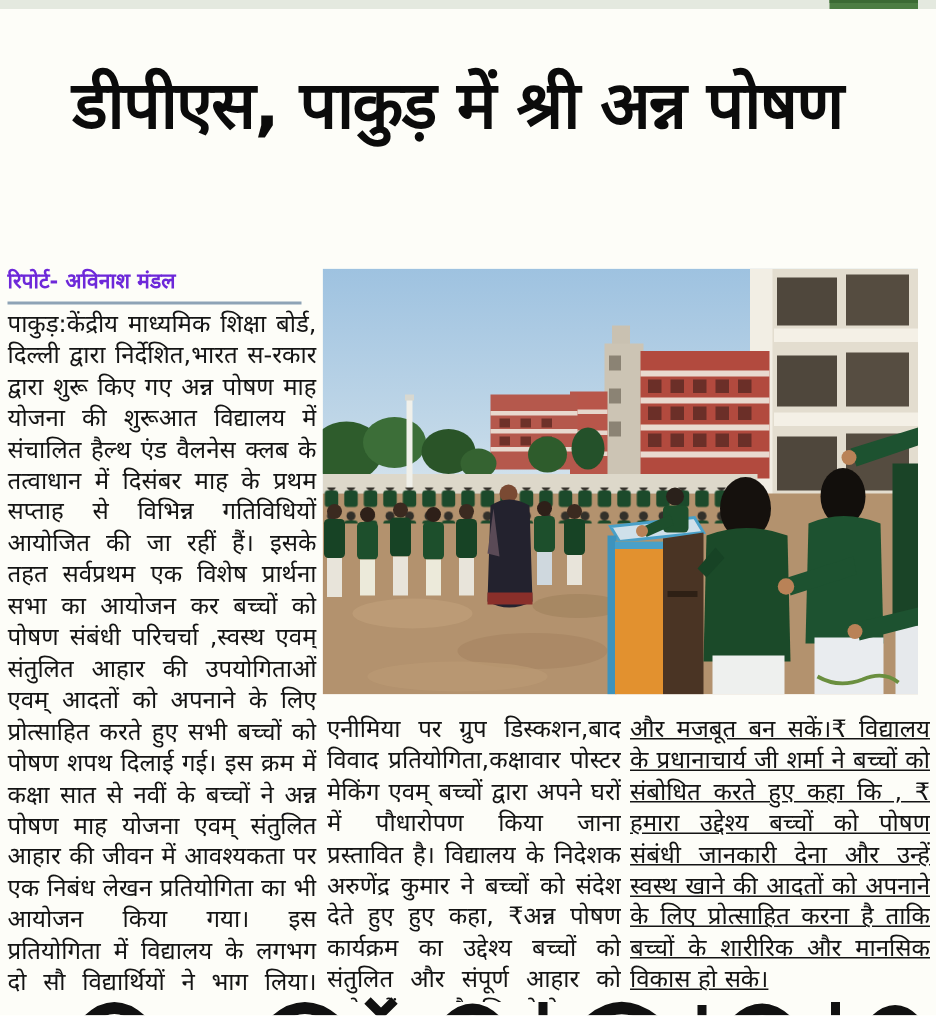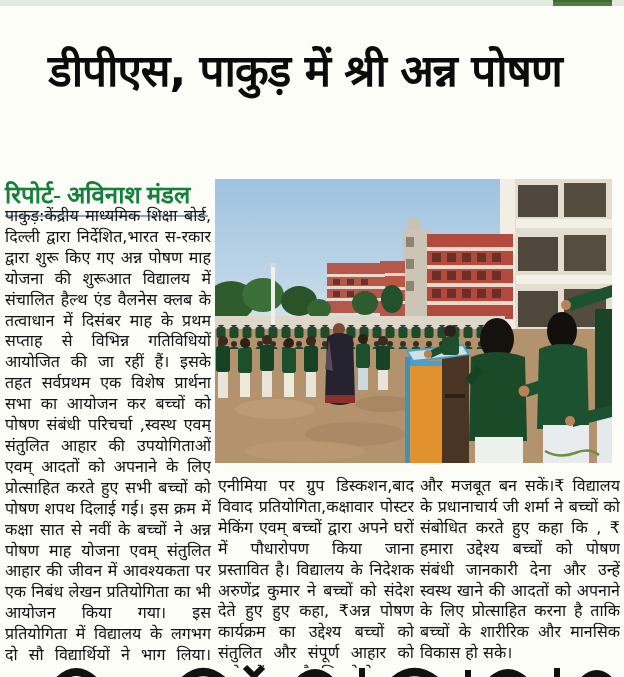--- a/index.html
+++ b/index.html
@@ -10,33 +10,32 @@
   }
   .topbar { position:absolute; top:0; left:0; width:624px; height:6px; background:#e4e9df; }
   .topbar-accent { position:absolute; top:0; left:553px; width:59px; height:6px; background:#4c7d42; border-top:2px solid #3b6a33; box-sizing:border-box; }
   .headline {
     position:absolute; top:42px; left:0; width:610px;
     text-align:center; font-weight:900; font-size:44px; line-height:57px;
     color:#0b0b0b; letter-spacing:-1px; margin:0;
   }
   .byline {
     position:absolute; top:177px; left:5px;
-    font-size:24px; font-weight:bold; color:#15803d;
+    font-size:14px; font-weight:bold; color:#6d28d9;
     padding:0 18px 5px 0; border-bottom:2px solid #8ea3b6;
     min-width:178px;
-    font-family:Liberation Serif, serif;
   }
   .col {
     position:absolute; font-size:16px; line-height:20.9px;
     color:#141414; text-align:justify; overflow:hidden;
   }
   .col1 { left:5px;   top:206px; width:206px; height:458px; }
   .col1 .para { text-indent:30px; }
   .col2 { left:218px; top:476px; width:196px; height:192px; }
-  .col3 { left:420px; top:476px; width:200px; height:192px; }
+  .col3 { left:420px; top:476px; width:200px; height:192px;text-decoration:underline; }
   .photo {
     position:absolute; left:215px; top:179px; width:397px; height:284px;
     overflow:hidden;
   }
   .photo svg { display:block; }
   .cutoff {
     position:absolute; left:0; top:663px; width:624px; height:14px;
     overflow:hidden;
   }
 </style>

